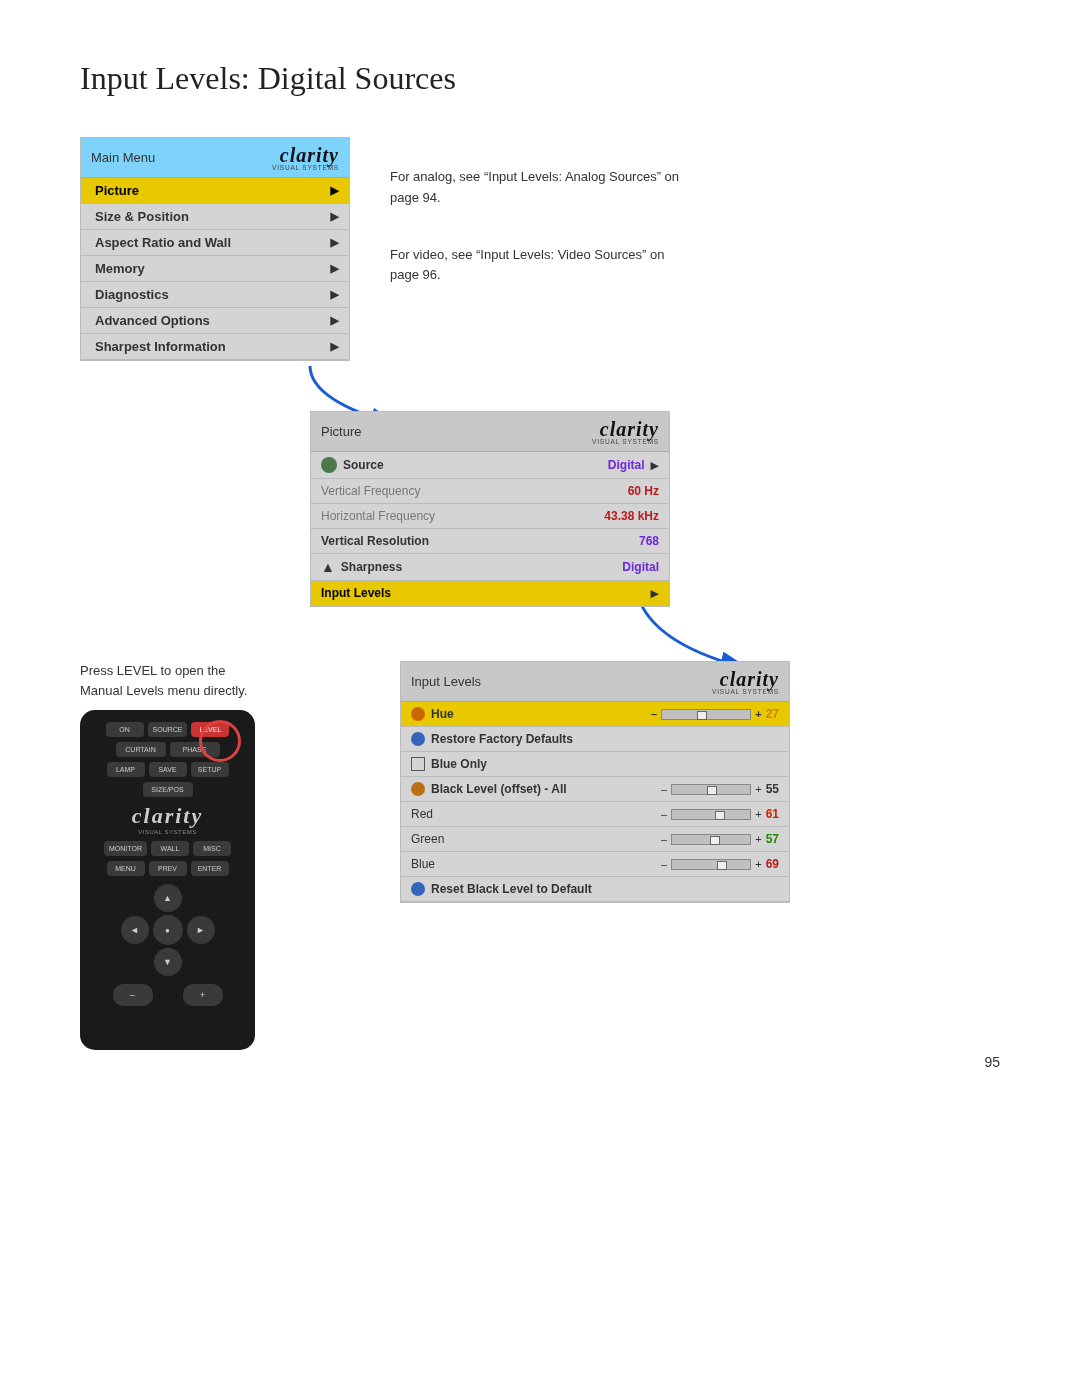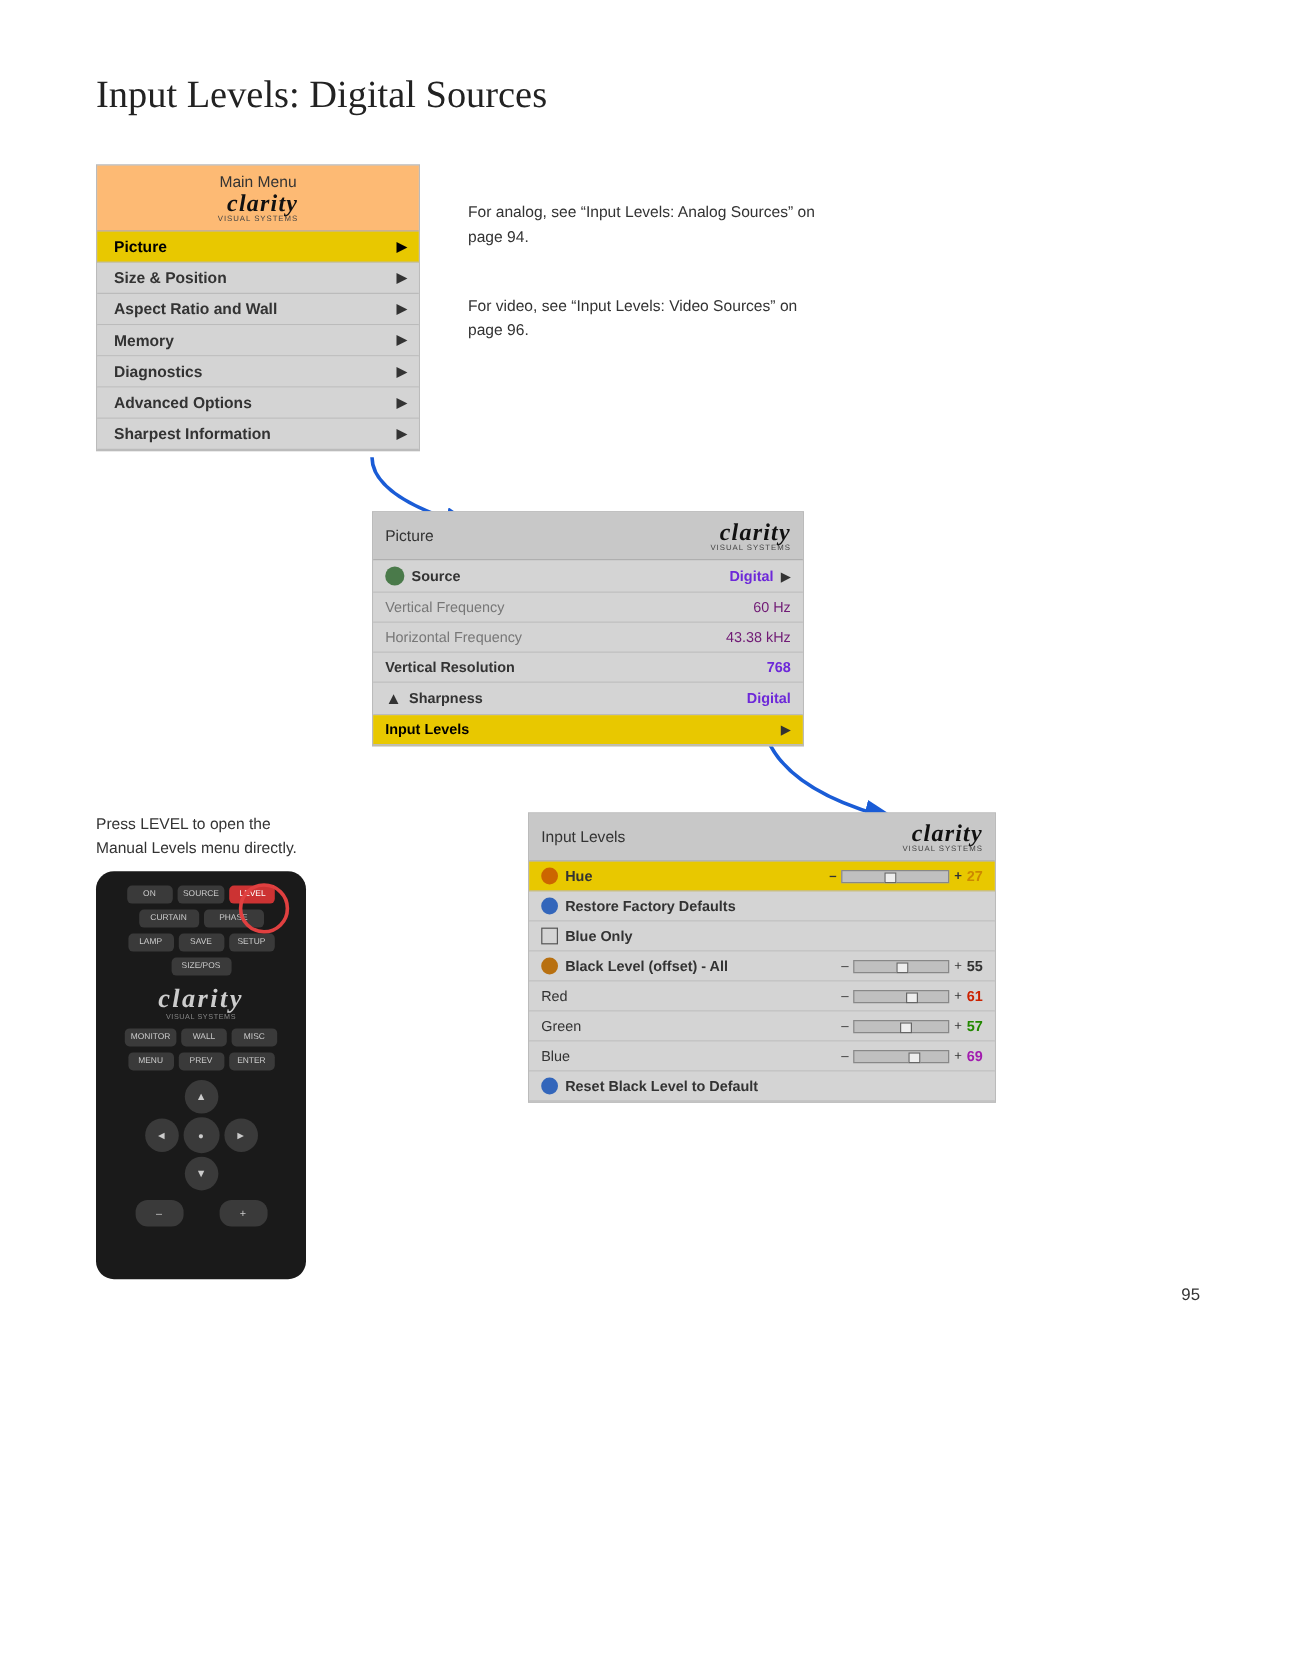--- a/index.html
+++ b/index.html
@@ -30,23 +30,22 @@
       background: #d4d4d4;
       width: 270px;
       position: relative;
     }
 
     .menu-header {
       display: flex;
       align-items: center;
       justify-content: space-between;
       padding: 6px 10px;
-      background: #fdba74;
+      background: #7dd3fc;
       border-bottom: 1px solid #aaa;
-      flex-direction: column;
     }
 
     .menu-header-label {
       font-size: 13px;
       color: #333;
       font-weight: normal;
     }
 
     .menu-item {
       display: flex;
@@ -113,22 +112,22 @@
       font-weight: bold;
       color: #6d28d9;
     }
 
     .picture-item.dimmed .item-label {
       font-weight: normal;
       color: #777;
     }
 
     .picture-item.dimmed .item-value {
-      font-weight: normal;
-      color: #701a75;
+      font-weight: bold;
+      color: #b91c1c;
     }
 
     .picture-item.highlighted {
       background: #e8c800;
     }
 
     .picture-item.highlighted .item-label {
       color: #000;
     }
 
@@ -363,21 +362,21 @@
       width: 14px;
       height: 14px;
       background: #3366bb;
       border-radius: 50%;
       display: inline-block;
     }
 
     .value-yellow { color: #cc8800; font-weight: bold; }
     .value-red { color: #cc2200; font-weight: bold; }
     .value-green { color: #228800; font-weight: bold; }
-    .value-blue-num { color: #a21caf; font-weight: bold; }
+    .value-blue-num { color: #b91c1c; font-weight: bold; }
 
     .il-item.hue-row {
       background: #e8c800;
     }
   </style>
 </head>
 <body>
 
 <div class="page-container">
 
@@ -509,21 +508,21 @@
       <svg width="200" height="80">
         <defs>
           <marker id="arrowhead2" markerWidth="10" markerHeight="7" refX="10" refY="3.5" orient="auto">
             <polygon points="0 0, 10 3.5, 0 7" fill="#1a5cd6"></polygon>
           </marker>
         </defs>
         <path d="M 30 5 Q 50 50 140 72" stroke="#1a5cd6" stroke-width="3" fill="none" marker-end="url(#arrowhead2)"></path>
       </svg>
     </div>
 
-    <div style="display: flex; gap: 40px; margin-top: -20px; align-items: flex-start;">
+    <div style="display: flex; margin-top: -20px; align-items: flex-start;">
 
       <div style="width: 260px;">
         <p class="press-note">
           <span>Press LEVEL to open the</span><br>
           <span>Manual Levels menu directly.</span>
         </p>
 
         <div class="remote" style="position:relative;">
 
           <div class="remote-btn-row">

